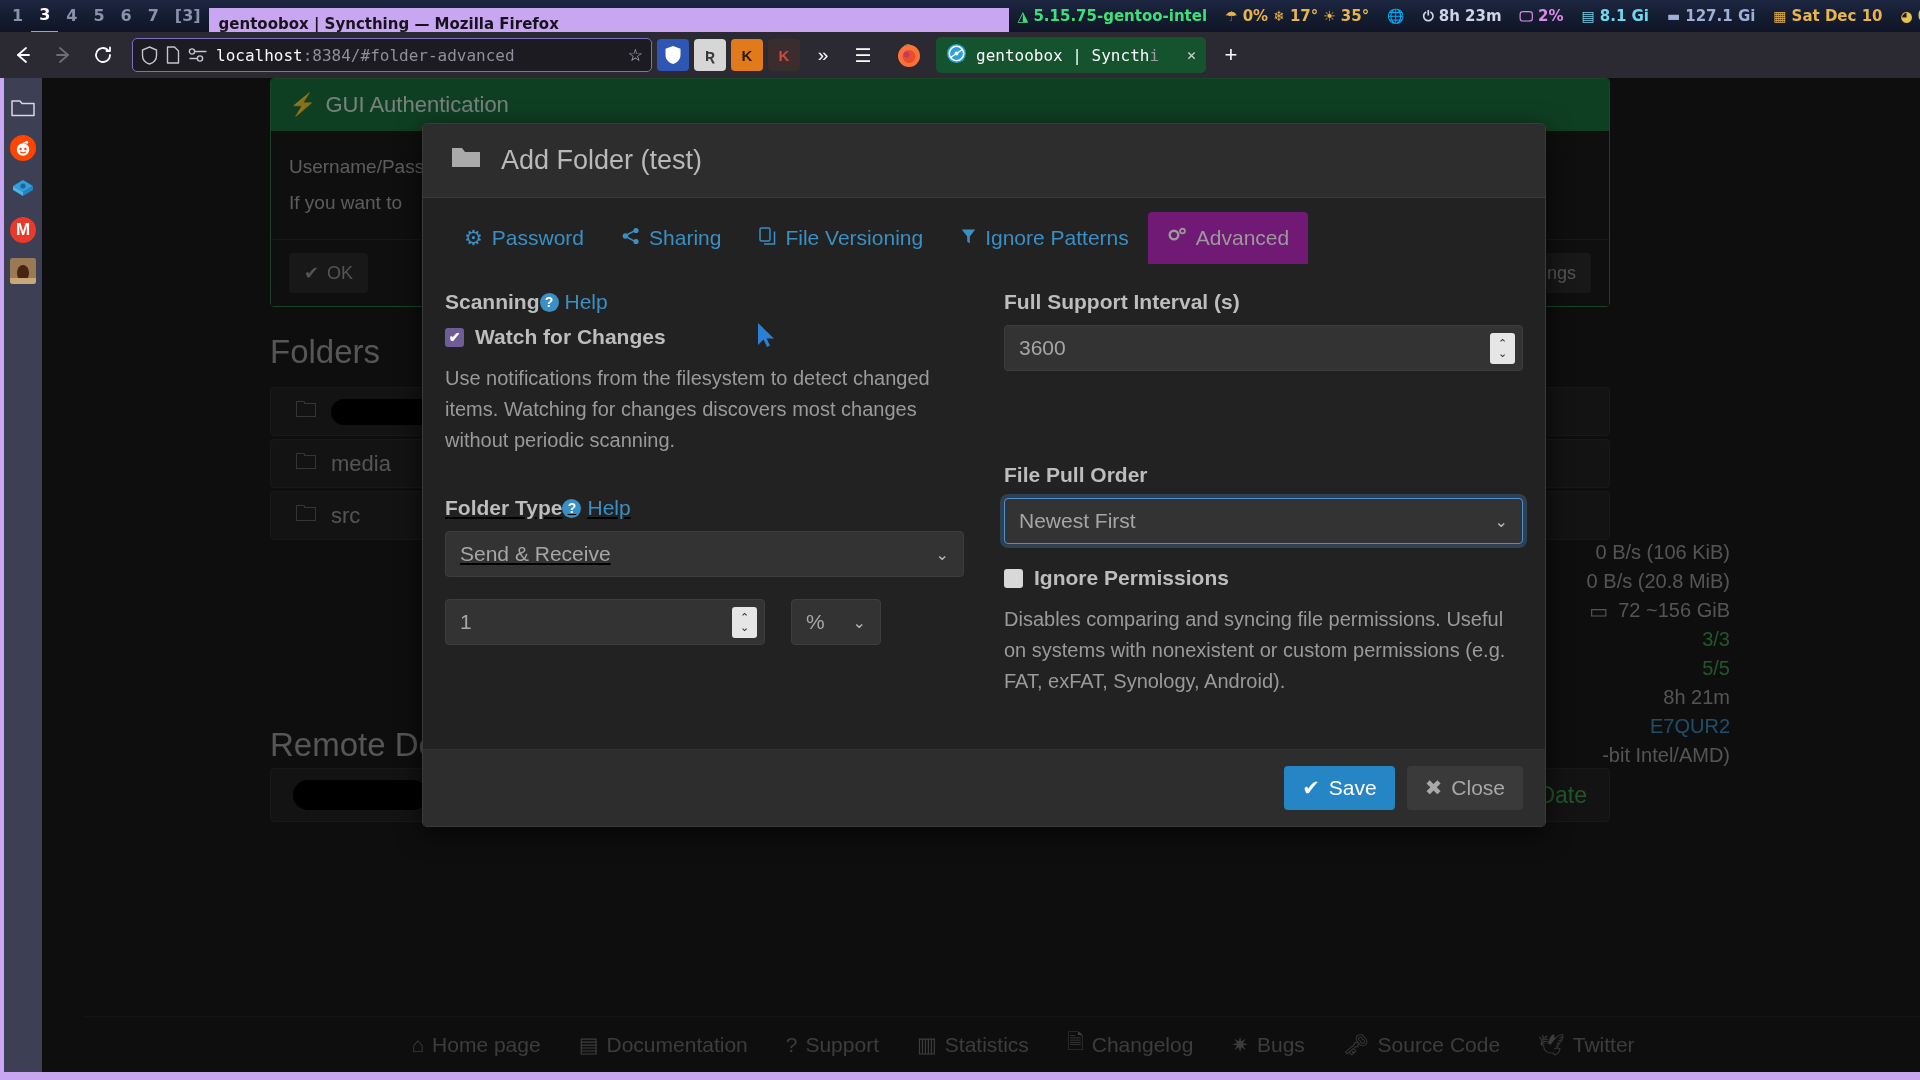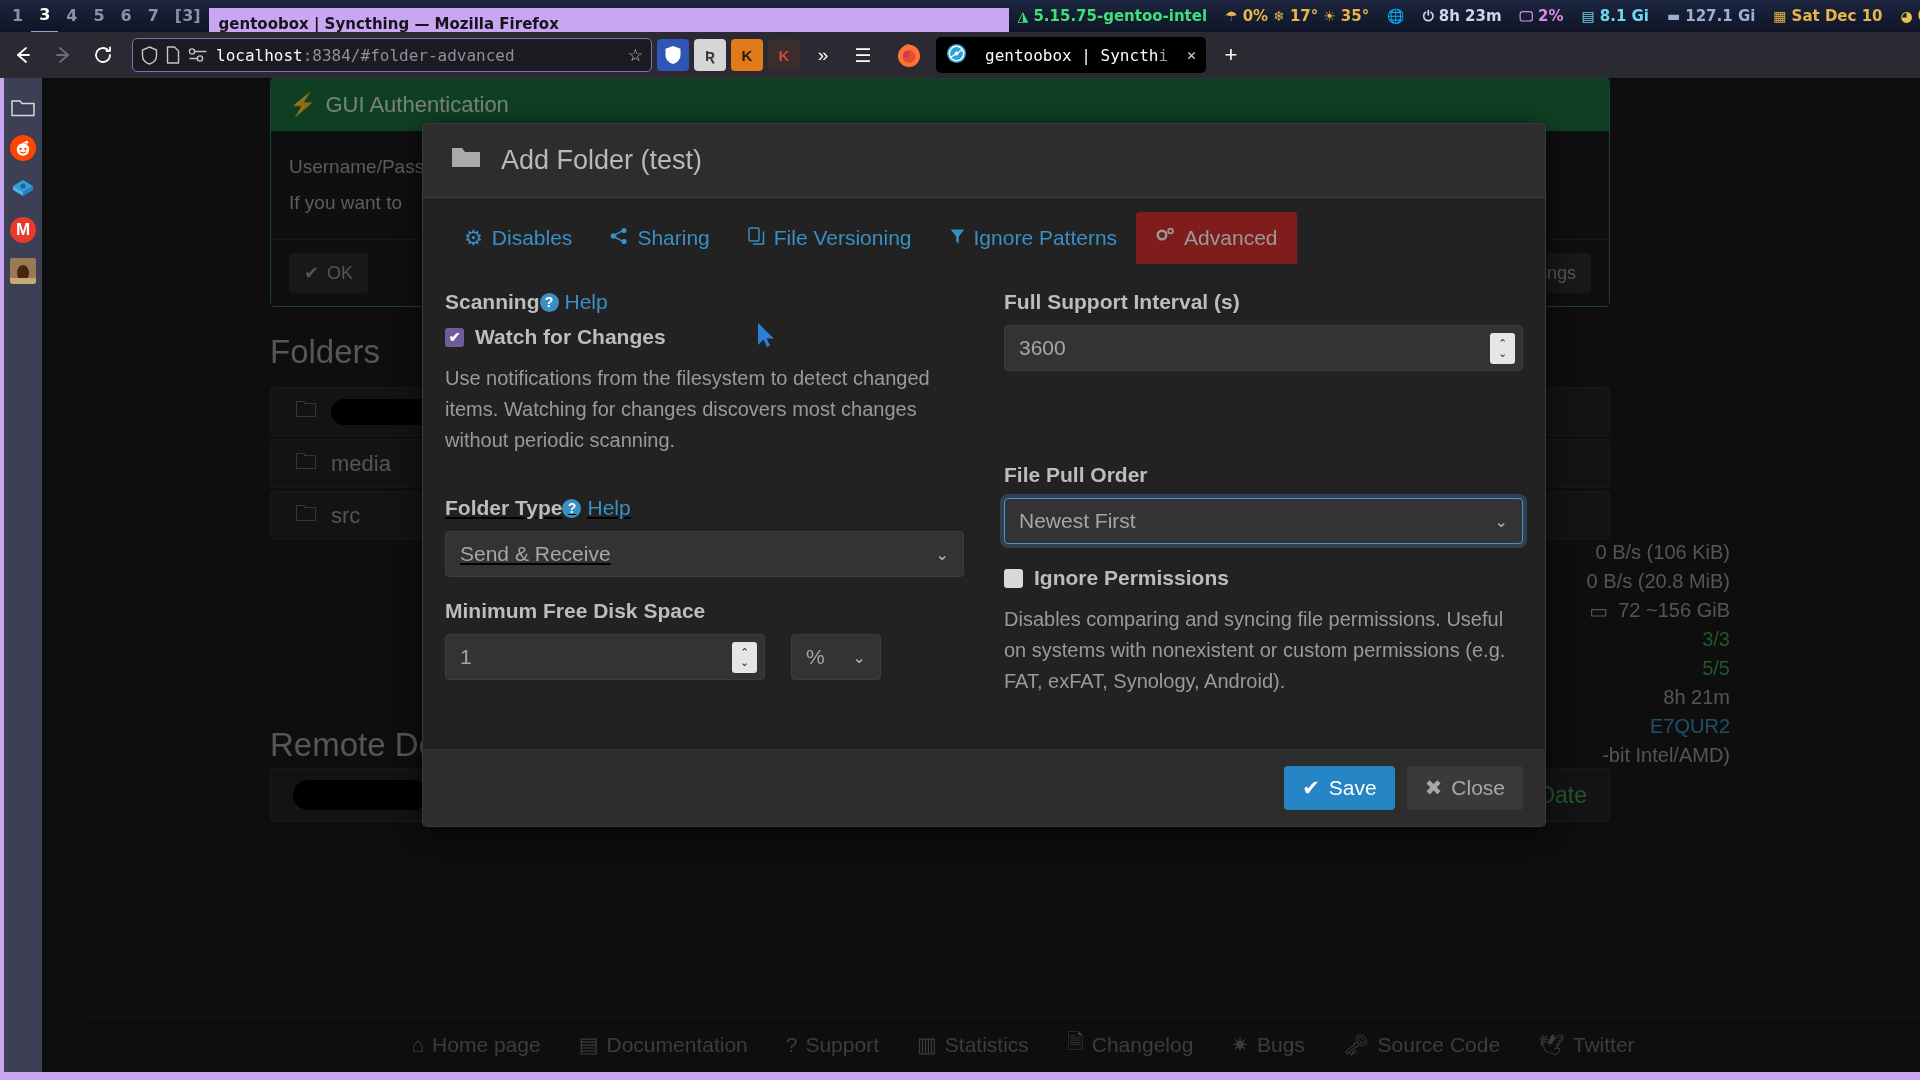--- a/index.html
+++ b/index.html
@@ -67,22 +67,22 @@
   #star { color: #c5c3cc; font-size: 17px; }
   .extbtn {
     width: 32px; height: 32px; margin-left: 5px;
     display: flex; align-items: center; justify-content: center;
     border-radius: 4px; font-size: 15px; font-weight: bold;
   }
   #ff-logo { margin-left: 14px; width: 30px; height: 30px; display:flex; align-items:center; justify-content:center; }
   #tabarea { margin-left: 12px; display: flex; align-items: center; }
   .tab {
     height: 36px; min-width: 270px;
-    background: #000000; border-radius: 5px;
-    display: flex; align-items: center; gap: 18px;
+    background: #14532d; border-radius: 5px;
+    display: flex; align-items: center; gap: 9px;
     padding: 0 10px;
     font-family: "DejaVu Sans Mono", monospace;
     font-size: 16px; color: #fbfbfe;
   }
   .tab .tname { white-space: nowrap; overflow: hidden; }
   .tab .tname .dimpart { color: #9b9aa5; }
   .tab .tclose { margin-left: auto; color: #d0cfd8; font-size: 15px; }
   .newtab { margin-left: 10px; color: #fbfbfe; font-size: 22px; width: 30px; text-align: center; }
   #chev-right { position: absolute; right: 14px; top: 32px; height: 46px; display: flex; align-items: center; color: #d7d6e0; font-size: 17px; }
 
@@ -170,21 +170,21 @@
     padding: 0 28px; border-bottom: 1px solid #3a3a3a;
     font-size: 27px; color: #b9b9b9;
   }
   #modal-body { background: #222222; padding: 0; }
   #tabs { display: flex; align-items: flex-end; padding: 14px 22px 0 22px; background: #222; }
   .mtab {
     display: flex; align-items: center; gap: 9px;
     padding: 14px 19px; font-size: 21px; color: #3a8fc4;
     border-radius: 4px 4px 0 0;
   }
-  .mtab.active { background: #7f1d1d; color: #9a9a9a; }
+  .mtab.active { background: #701a75; color: #9a9a9a; }
   #grid { display: flex; padding: 26px 22px 30px 22px; gap: 40px; background: #222; }
   .col { width: 530px; }
   .fgroup { margin-bottom: 22px; }
   .flabel { font-size: 21px; color: #bdbdbd; font-weight: bold; margin-bottom: 11px; display: flex; align-items: center; }
   .helplink { color: #3a8fc4; font-weight: normal; display: inline-flex; align-items: center; gap: 6px; }
   .qmark {
     width: 19px; height: 19px; border-radius: 50%; background: #3a8fc4; color: #fff;
     font-size: 14px; font-weight: bold; display: inline-flex; align-items: center; justify-content: center;
   }
   .desc { font-size: 20px; color: #9a9a9a; line-height: 1.55; }
@@ -522,21 +522,21 @@
           <path d="M1 3 H11 L14 7 H29 V22 H1 Z" fill="#aaaaaa"></path>
         </svg>
     </span>
     <span>Add Folder (test)</span>
   </div>
 
   <div id="modal-body">
     <div id="tabs">
       <div class="mtab">
         <span>⚙</span>
-        <span>Disables</span>
+        <span>Password</span>
       </div>
       <div class="mtab">
         <span>
           <svg width="18" height="18" viewBox="0 0 18 18">
               <circle cx="14" cy="3.5" r="2.6" fill="#3a8fc4"></circle>
               <circle cx="14" cy="14.5" r="2.6" fill="#3a8fc4"></circle>
               <circle cx="3.5" cy="9" r="2.8" fill="#3a8fc4"></circle>
               <path d="M5.5 7.5 L12 4.2 M5.5 10.5 L12 13.8" stroke="#3a8fc4" stroke-width="1.5"></path>
             </svg>
         </span>
@@ -596,21 +596,20 @@
               <span>Help</span>
             </span>
           </div>
           <div class="ctrl">
             <span>Send &amp; Receive</span>
             <span class="caret">⌄</span>
           </div>
         </div>
 
         <div class="fgroup">
-          <div class="flabel">Minimum Free Disk Space</div>
           <div class="inline">
             <div class="ctrl" style="width:320px;">
               <span>1</span>
               <span class="spin">
                   <span>⌃</span>
                   <span>⌄</span>
                 </span>
             </div>
             <div class="ctrl" style="width:90px;">
               <span>%</span>

